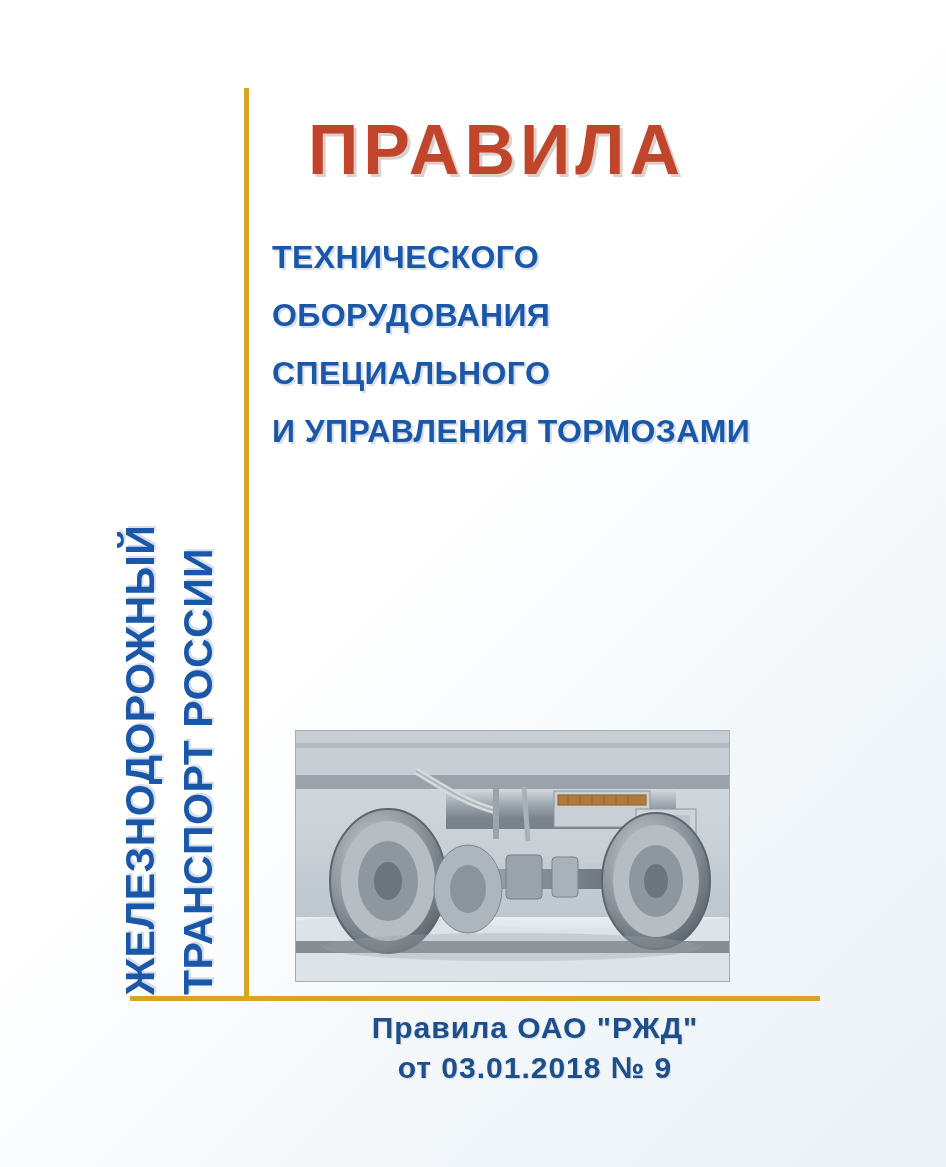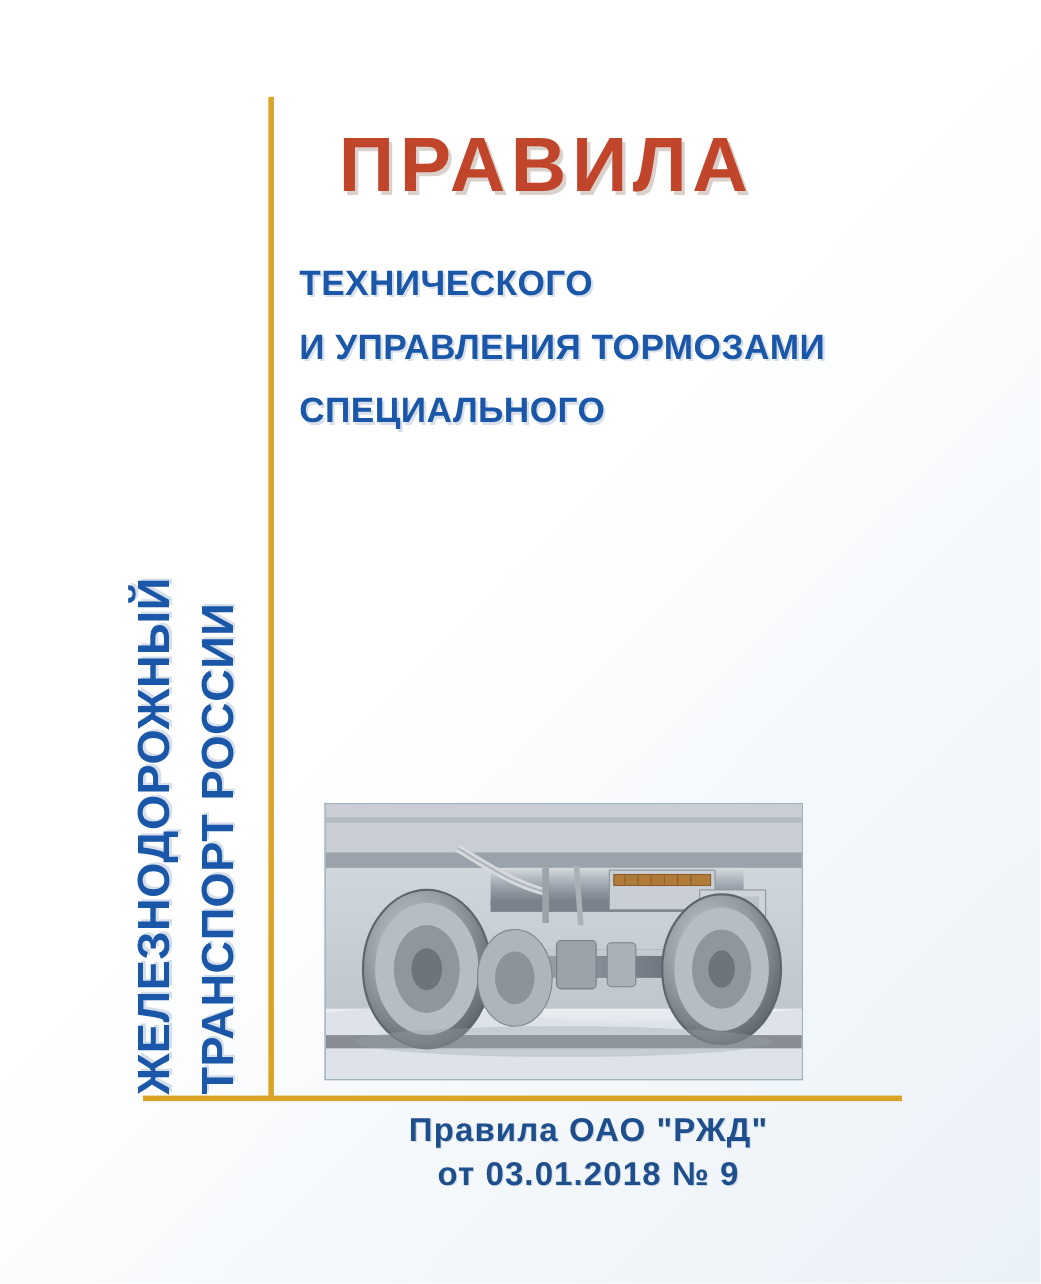--- a/index.html
+++ b/index.html
@@ -136,22 +136,23 @@
     <div class="vtext line2">ТРАНСПОРТ РОССИИ</div>
   </div>
 
   <div class="gold-v"></div>
   <div class="gold-h"></div>
 
   <div class="main-title">ПРАВИЛА</div>
 
   <div class="subtitle">
     <div class="sline">ТЕХНИЧЕСКОГО</div>
+    <div class="sline">ОБОРУДОВАНИЯ</div>
+    <div class="sline">СПЕЦИАЛЬНОГО</div>
     <div class="sline">И УПРАВЛЕНИЯ ТОРМОЗАМИ</div>
-    <div class="sline">СПЕЦИАЛЬНОГО</div>
   </div>
 
   <div class="photo">
     <svg width="433" height="250" viewBox="0 0 433 250" xmlns="http://www.w3.org/2000/svg">
       <defs>
         <linearGradient id="sky" x1="0" y1="0" x2="0" y2="1">
           <stop offset="0%" stop-color="#d7dde2"></stop>
           <stop offset="100%" stop-color="#b7c0c8"></stop>
         </linearGradient>
         <linearGradient id="metal" x1="0" y1="0" x2="0" y2="1">

